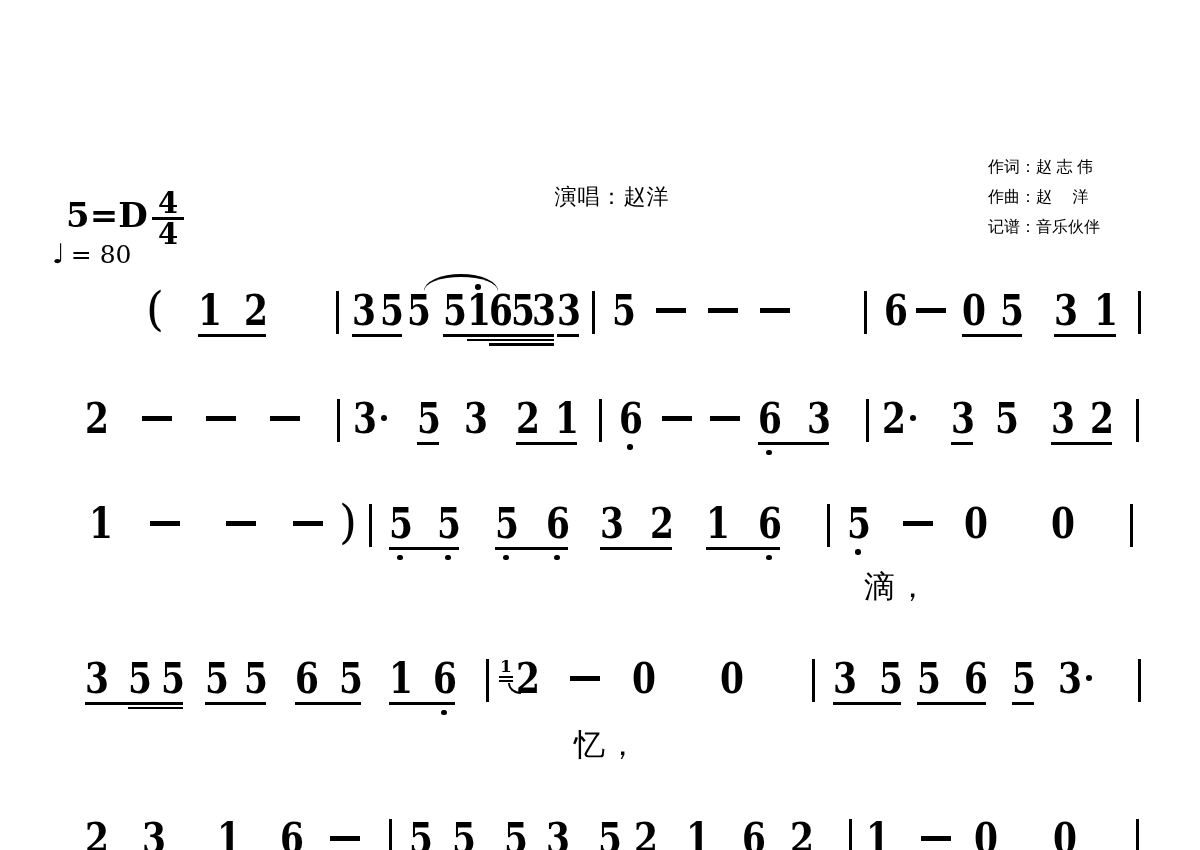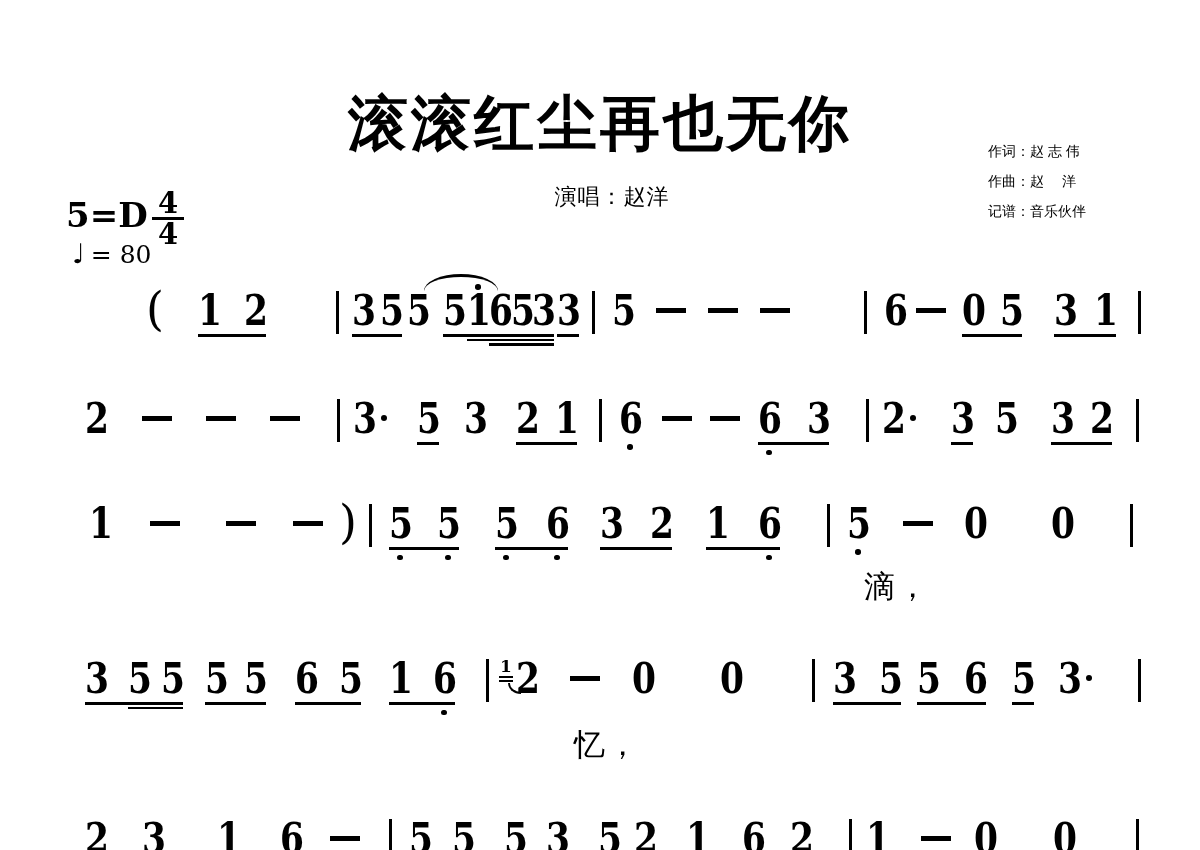--- a/index.html
+++ b/index.html
@@ -2,28 +2,28 @@
 <html><head>
 <meta charset="utf-8">
 <style>
   html,body{margin:0;padding:0;background:#fff;}
   #sheet{position:relative;width:1200px;height:850px;background:#ffffff;overflow:hidden;
          font-family:"Liberation Sans",sans-serif;color:#000;}
   .title{position:absolute;top:84px;left:0;width:1200px;text-align:center;
          font-family:"DejaVu Serif",serif;font-weight:bold;font-size:60px;letter-spacing:3px;}
   .singer{position:absolute;top:182px;left:12px;width:1200px;text-align:center;
           font-size:22px;letter-spacing:1px;}
-  .credits{position:absolute;top:136px;left:988px;font-size:14px;line-height:30px;}
+  .credits{position:absolute;top:152px;left:988px;font-size:16px;line-height:30px;}
   .credit-line{white-space:pre;}
   .keysig{position:absolute;top:198px;left:66px;font-family:"DejaVu Serif",serif;
           font-weight:bold;font-size:34px;line-height:34px;}
   .timesig{position:absolute;top:190px;left:150px;width:36px;text-align:center;
            font-family:"DejaVu Serif",serif;font-weight:bold;font-size:29px;line-height:26px;}
   .timesig .tsline{height:3px;background:#000;margin:1px 2px;}
-  .tempo{position:absolute;top:238px;left:72px;font-family:"DejaVu Serif",serif;font-size:25px;}
+  .tempo{position:absolute;top:238px;left:52px;font-family:"DejaVu Serif",serif;font-size:25px;}
   .tempo .notesym{font-family:"DejaVu Sans",sans-serif;font-size:27px;font-weight:bold;margin-right:6px;}
   .score-line{position:absolute;left:0;width:1200px;height:62px;}
   .note{position:absolute;top:0;font-family:"DejaVu Serif",serif;font-weight:bold;
         font-size:42px;line-height:42px;transform:scaleX(.82);transform-origin:0 0;}
   .gracenote{position:absolute;font-family:"DejaVu Serif",serif;font-weight:bold;
              font-size:17px;line-height:17px;}
   .barline{position:absolute;top:1px;width:3px;height:43px;background:#000;}
   .dashline{position:absolute;top:18px;width:30px;height:5px;background:#000;}
   .beam{position:absolute;height:2.6px;background:#000;}
   .gbeam{position:absolute;height:2px;background:#000;}
@@ -34,21 +34,20 @@
         border-radius:100% 100% 0 0 / 200% 200% 0 0;}
   .gtie{position:absolute;width:11px;height:9px;border-left:2px solid #000;border-bottom:2px solid #000;
         border-bottom-left-radius:100% 100%;}
   .lyric-line{position:absolute;left:0;width:1200px;height:40px;}
   .lyric-seg{position:absolute;top:0;font-size:31px;white-space:pre;}
 </style>
 </head>
 <body>
 
 <div id="sheet">
-  <div class="title">滚滚红尘再也无你</div>
   <div class="singer">演唱：赵洋</div>
 
   <div class="credits">
     <div class="credit-line">作词：赵 志 伟</div>
     <div class="credit-line">作曲：赵　 洋</div>
     <div class="credit-line">记谱：音乐伙伴</div>
   </div>
 
   <div class="keysig">5=D</div>
 

